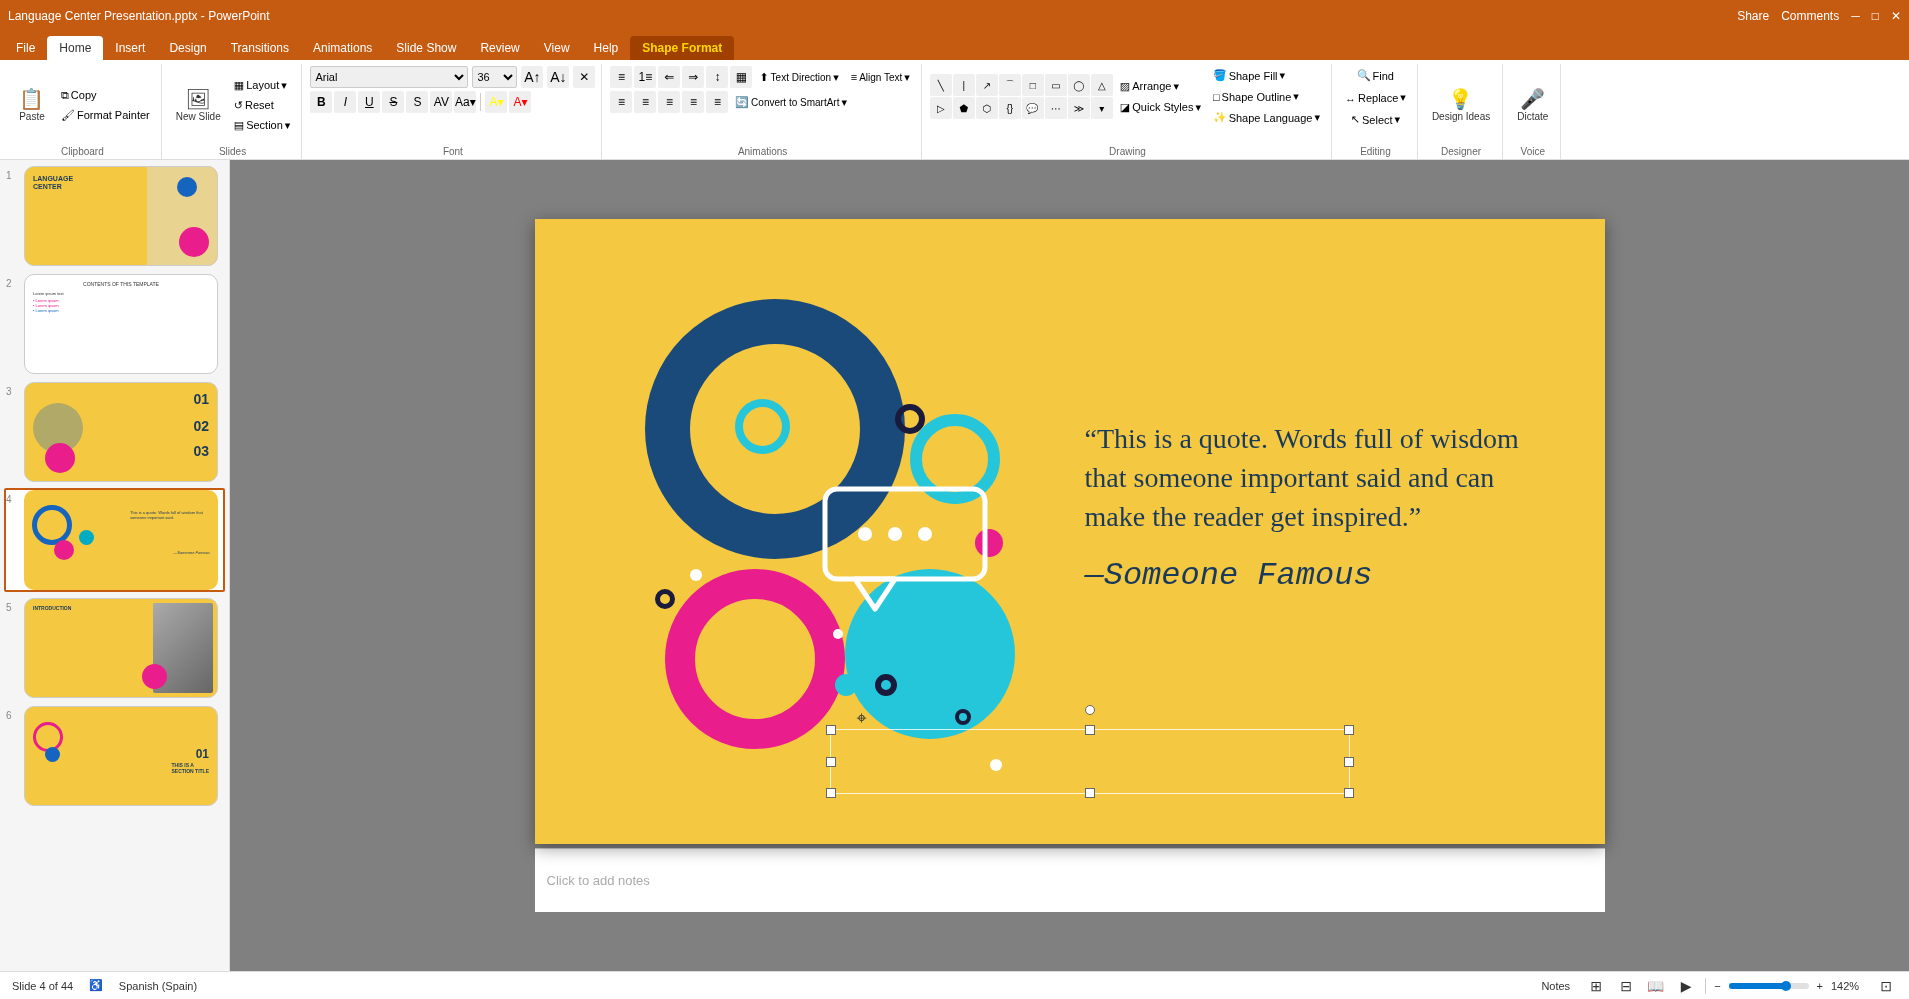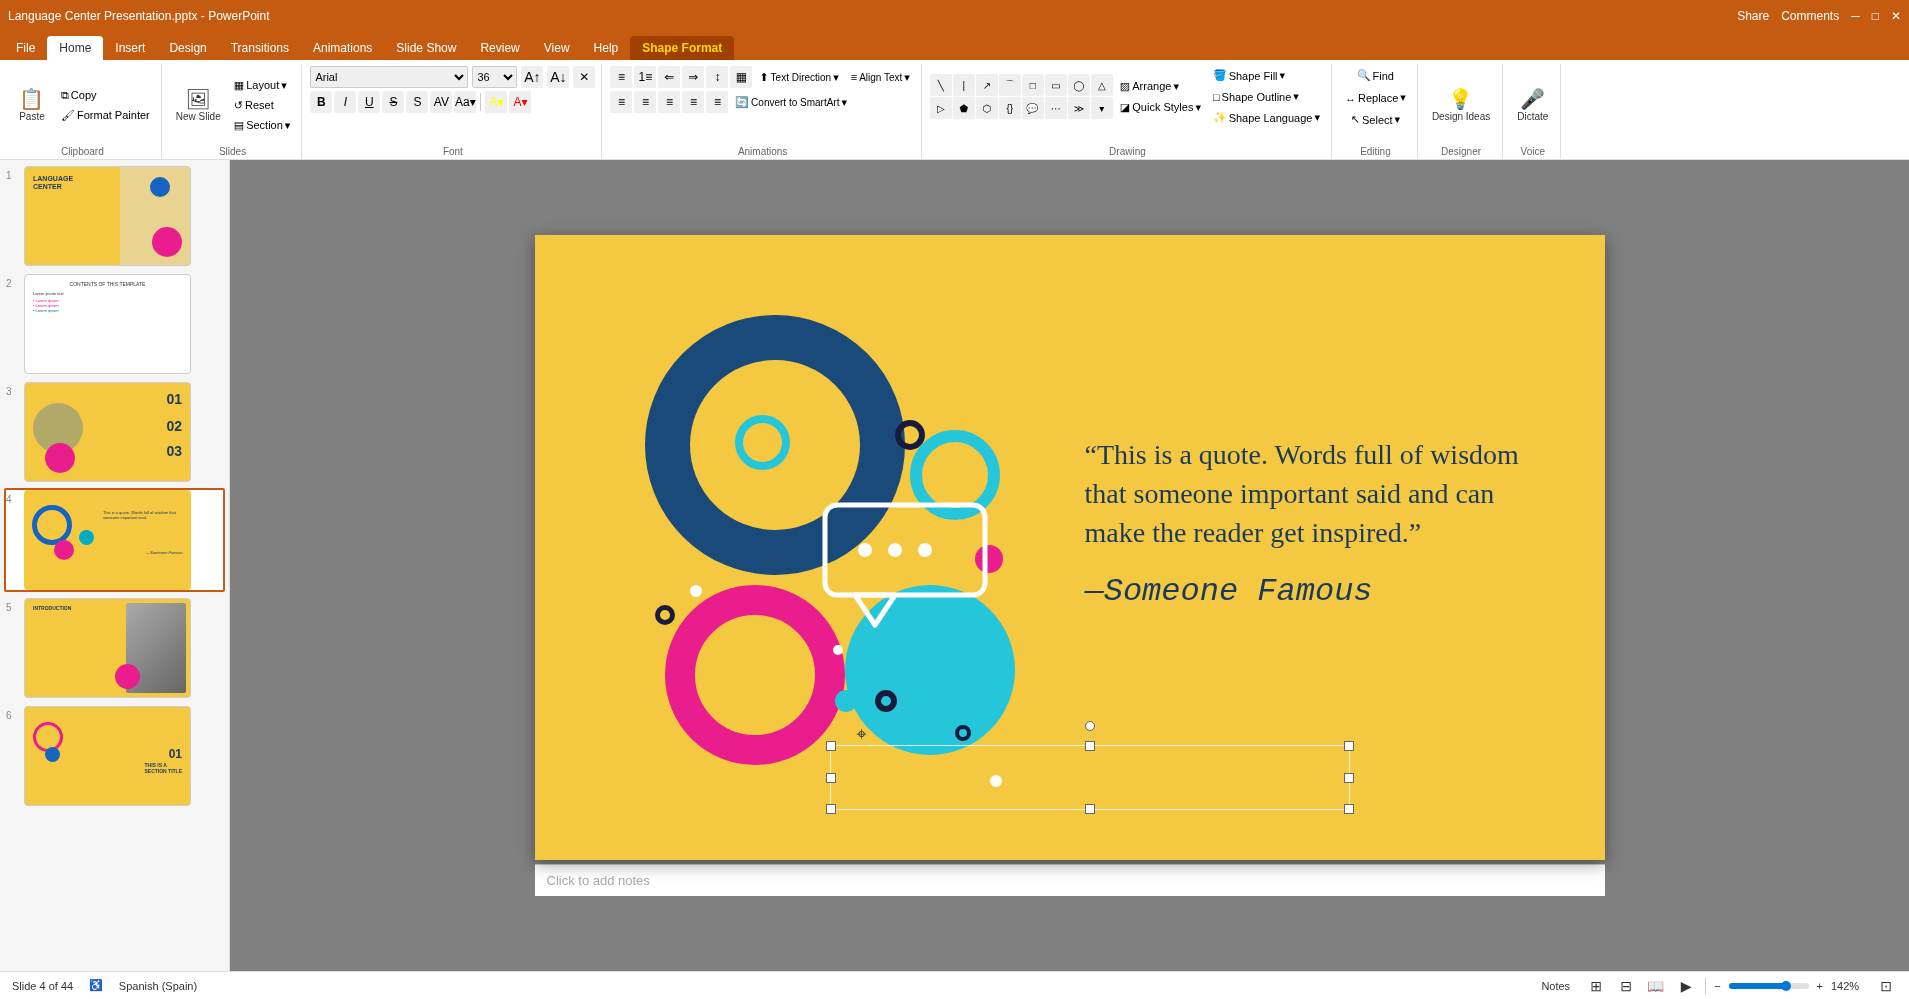--- a/index.html
+++ b/index.html
@@ -33,21 +33,21 @@
     .format-btn.underline { text-decoration: underline; }
 
     
     #main { display: flex; height: calc(999px - 32px - 28px - 100px - 28px); }
 
     
     #slide-panel { width: 230px; background: #f5f5f5; border-right: 1px solid #ddd; overflow-y: auto; padding: 4px; }
     .slide-thumb { display: flex; gap: 6px; margin-bottom: 4px; cursor: pointer; padding: 2px; border-radius: 2px; align-items: flex-start; }
     .slide-thumb.active { background: #fff; border: 2px solid #c55a11; padding: 0; }
     .slide-num { font-size: 10px; color: #888; min-width: 12px; padding-top: 4px; }
-    .slide-img { width: 167px; height: 100px; border: 1px solid #ccc; background: #f5c842; overflow: hidden; position: relative; border-radius: 4px; }
+    .slide-img { width: 194px; height: 100px; border: 1px solid #ccc; background: #f5c842; overflow: hidden; position: relative; border-radius: 10px; }
 
     
     #canvas-area { flex: 1; background: #808080; display: flex; flex-direction: column; align-items: center; justify-content: center; position: relative; overflow: hidden; }
     #slide-canvas { width: 1070px; height: 625px; background: #ec4899; position: relative; overflow: hidden; box-shadow: 0 4px 16px rgba(0,0,0,0.4); }
 
     
     #statusbar { height: 28px; background: white; border-top: 1px solid #ddd; display: flex; align-items: center; padding: 0 12px; gap: 16px; font-size: 11px; color: #333; }
     #statusbar .right { margin-left: auto; display: flex; align-items: center; gap: 8px; }
     .status-btn { padding: 2px 6px; cursor: pointer; border-radius: 3px; border: 1px solid transparent; }
     .view-btn { width: 22px; height: 22px; border: 1px solid transparent; border-radius: 3px; cursor: pointer; display: flex; align-items: center; justify-content: center; font-size: 14px; }
@@ -406,21 +406,21 @@
         <div style="position:absolute; top:50%; right:0; width:10px; height:10px; background:white; border:1px solid #666; transform:translate(50%,-50%);"></div>
         <div style="position:absolute; bottom:0; left:0; width:10px; height:10px; background:white; border:1px solid #666; transform:translate(-50%,50%);"></div>
         <div style="position:absolute; bottom:0; left:50%; width:10px; height:10px; background:white; border:1px solid #666; transform:translate(-50%,50%);"></div>
         <div style="position:absolute; bottom:0; right:0; width:10px; height:10px; background:white; border:1px solid #666; transform:translate(50%,50%);"></div>
       </div>
 
       <div style="position:absolute; left:322px; bottom:115px; font-size:18px; color:#333;">⌖</div>
 
     </div>
 
-    <div style="width:1070px; background:white; border-top:1px solid #ccc; padding:8px 12px; min-height:32px; margin-top:4px;">
+    <div style="width:1070px; background:white; border-top:1px solid #ccc; padding:24px 12px; min-height:32px; margin-top:4px;">
       <span class="notes-text" style="color:#aaa; font-size:13px;">Click to add notes</span>
     </div>
 
   </div>
 
 </div>
 
 <div id="statusbar">
   <span>Slide 4 of 44</span>
   <span title="Accessibility" style="cursor:pointer;">♿</span>

